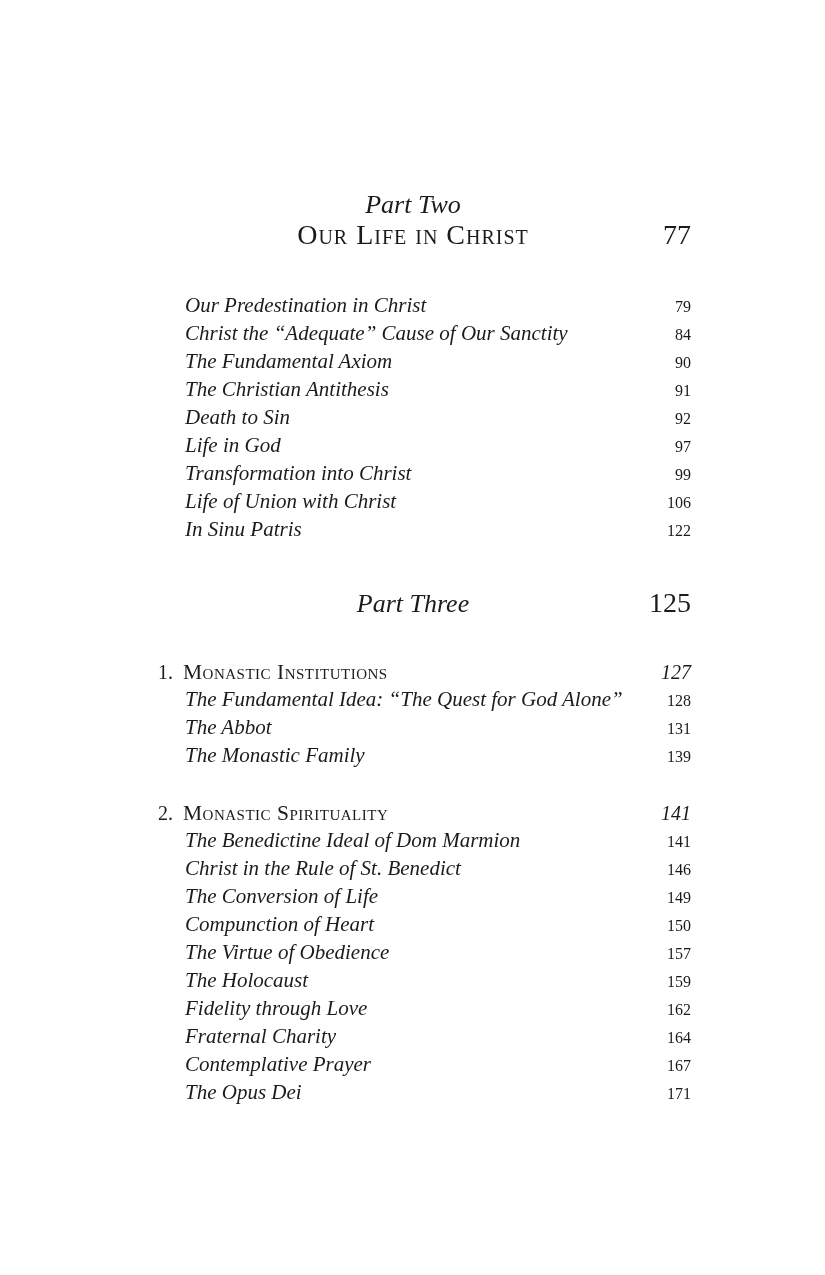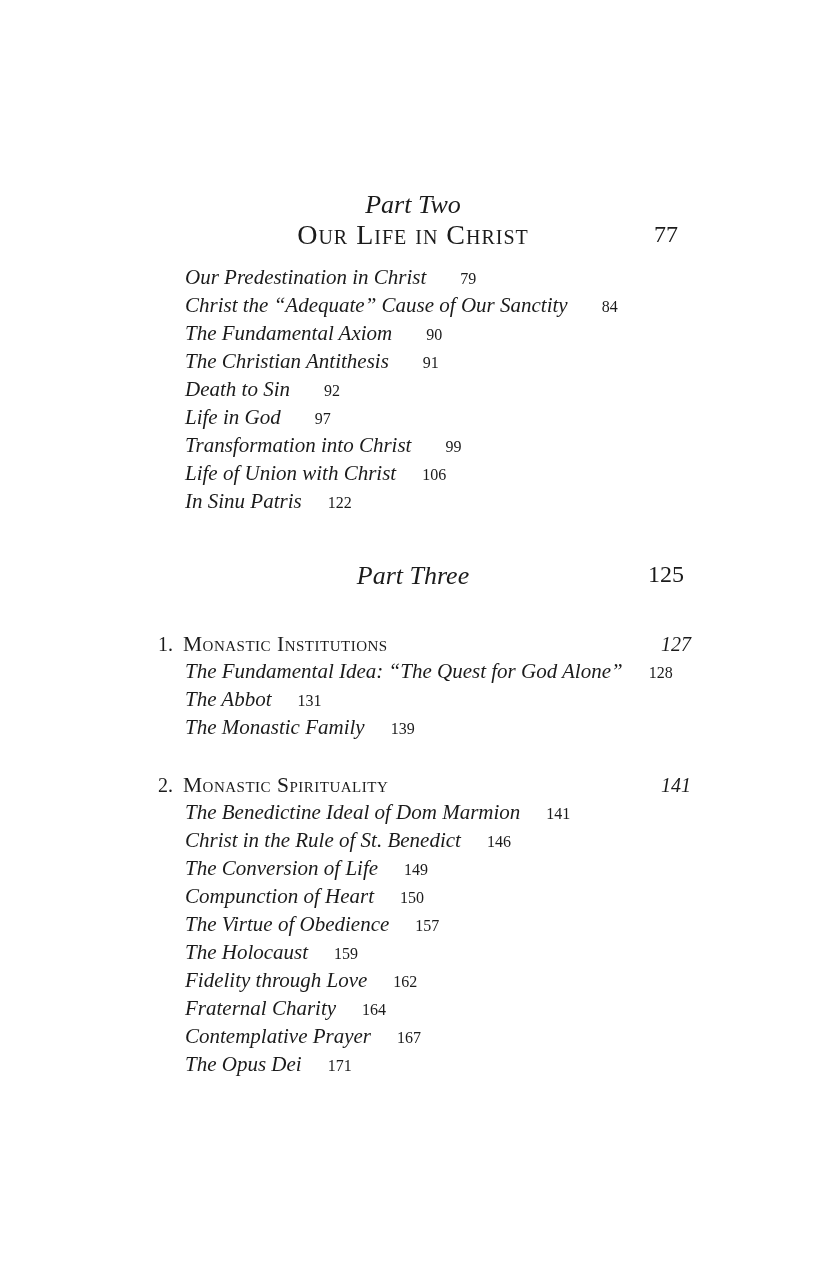--- a/index.html
+++ b/index.html
@@ -35,32 +35,34 @@
   .part-title {
     font-variant: small-caps;
     font-size: 28px;
     line-height: 31px;
     letter-spacing: 1px;
   }
   .part-page {
     position: absolute;
     right: -50px; bottom: 2px;
     width: 50px;
-    font-size: 24px;
+    text-align: right;
+    font-size: 28px;
     font-style: normal;
     letter-spacing: 0;
     line-height: 27px;
   }
-  .part-two .part-heading { margin-bottom: 14px; }
+  .part-two .part-heading { margin-bottom: 42px; }
   .part-three { margin-top: 45px; }
   .part-three .part-heading { margin-bottom: 41px; }
   
   .entries { list-style: none; margin: 0; padding: 0; }
   .entry {
     display: flex;
+    justify-content: space-between;
     align-items: baseline;
     line-height: 27px;
   }
   .entry-title {
     font-style: italic;
     font-size: 21px;
     padding-left: 27px;
   }
   .entry-page {
     font-size: 16px;

